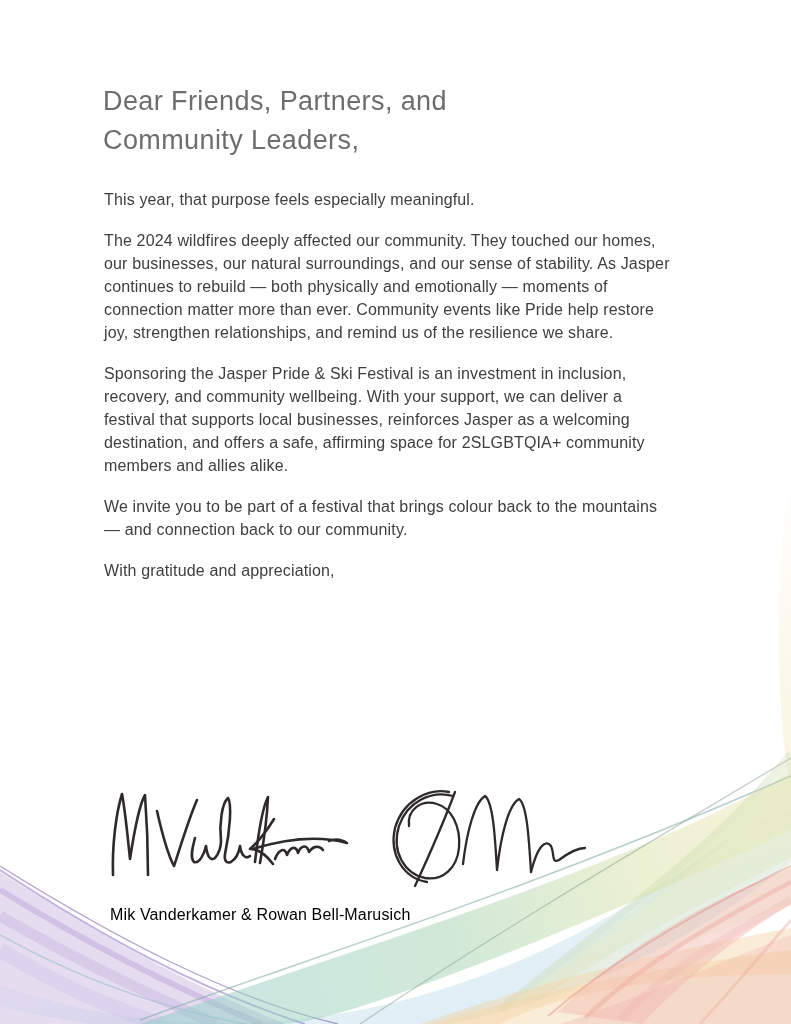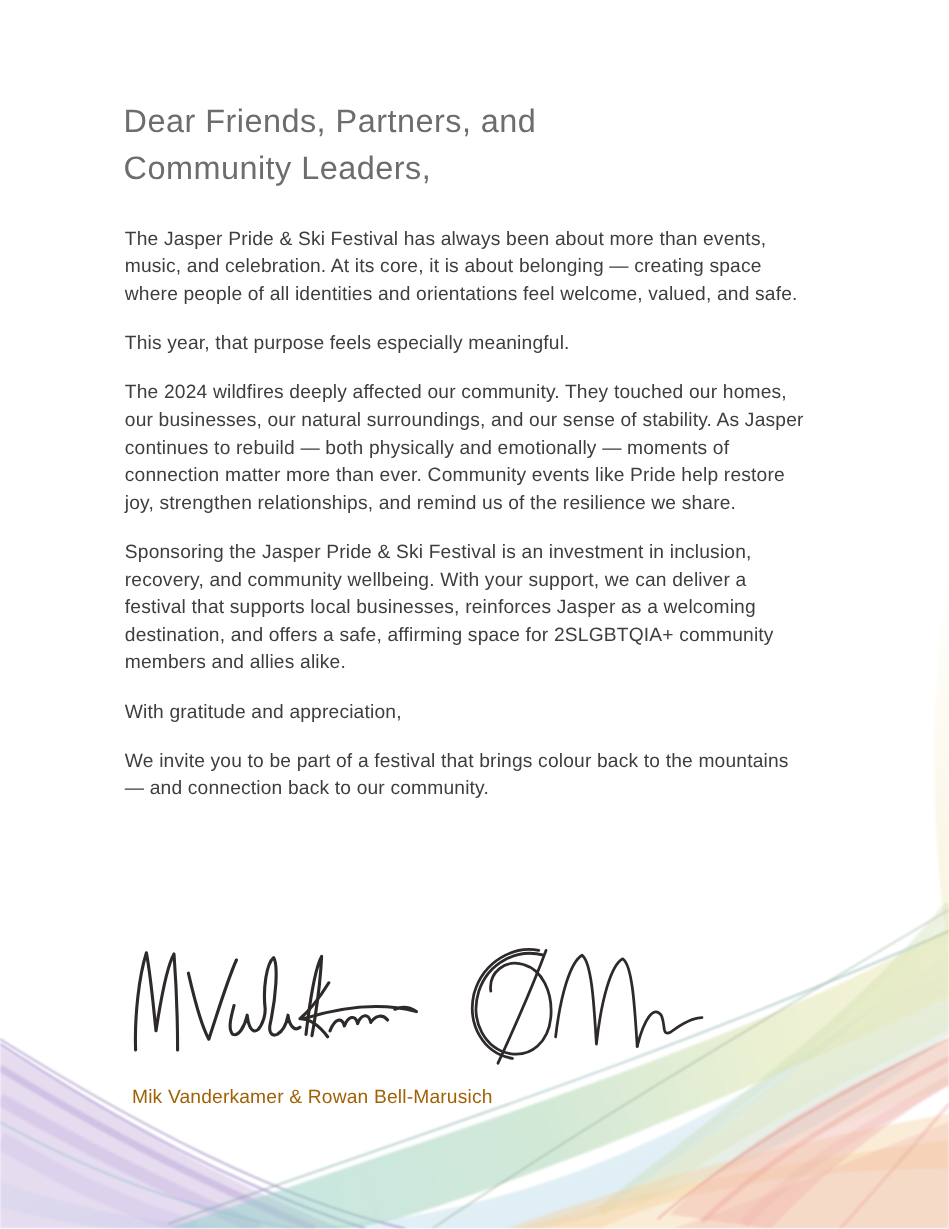--- a/index.html
+++ b/index.html
@@ -73,21 +73,21 @@
     stroke-linejoin: round;
   }
   .signoff {
     position: absolute;
     left: 110px;
     top: 902px;
     z-index: 2;
     font-size: 16px;
     line-height: 25px;
     letter-spacing: 0.15px;
-    color: #a16207;
+    color: #000000;
   }
 </style>
 </head>
 <body>
 
 <div class="page">
 
   <svg class="wave-svg" viewBox="0 0 791 1024" aria-hidden="true">
     <defs>
       <linearGradient id="gSpectrum" gradientUnits="userSpaceOnUse" x1="150" y1="980" x2="791" y2="790">
@@ -133,26 +133,25 @@
     <path d="M791,866 C690,914 610,962 548,1016" stroke="#e4968e" stroke-width="2" fill="none" opacity="0.5"></path>
     <path d="M791,882 C710,925 640,965 585,1018" stroke="#eaa59b" stroke-width="4.5" fill="none" opacity="0.4"></path>
     <path d="M791,900 C720,940 660,975 620,1020" stroke="#f0b9ae" stroke-width="8" fill="none" opacity="0.32"></path>
     <path d="M700,1024 C740,980 765,950 791,920" stroke="#e9a79e" stroke-width="3" fill="none" opacity="0.4"></path>
     <path d="M560,1024 C660,990 730,958 791,935 L791,1024 Z" fill="#eeb0a6" opacity="0.3"></path>
   </svg>
 
   <h1 class="salutation">Dear Friends, Partners, and Community Leaders,</h1>
 
   <div class="body-copy">
-    <p>The Jasper Pride &amp; Ski Festival has always been about more than events, music, and celebration. At its core, it is about belonging — creating space where people of all identities and orientations feel welcome, valued, and safe.</p>
     <p>This year, that purpose feels especially meaningful.</p>
     <p>The 2024 wildfires deeply affected our community. They touched our homes, our businesses, our natural surroundings, and our sense of stability. As Jasper continues to rebuild — both physically and emotionally — moments of connection matter more than ever. Community events like Pride help restore joy, strengthen relationships, and remind us of the resilience we share.</p>
     <p>Sponsoring the Jasper Pride &amp; Ski Festival is an investment in inclusion, recovery, and community wellbeing. With your support, we can deliver a festival that supports local businesses, reinforces Jasper as a welcoming destination, and offers a safe, affirming space for 2SLGBTQIA+ community members and allies alike.</p>
+    <p>We invite you to be part of a festival that brings colour back to the mountains — and connection back to our community.</p>
     <p>With gratitude and appreciation,</p>
-    <p>We invite you to be part of a festival that brings colour back to the mountains — and connection back to our community.</p>
   </div>
 
   <div class="signatures">
     <svg class="sig sig-1" width="250" height="96" viewBox="0 0 250 96" aria-hidden="true">
       <g stroke-width="2.6">
         <path d="M10,89 C9,60 13,27 19,8 C23,30 25,55 27,73 C31,47 36,19 42,9 C44,36 45,66 45,89"></path>
         <path d="M54,25 C59,47 65,69 71,80 C78,59 86,32 94,14"></path>
         <path d="M92,52 C89,63 87,72 91,76 C96,78 101,69 103,60 C104,69 107,76 112,72 C116,68 118,60 118,55 C116,38 119,17 125,12 C129,18 127,45 122,68 C121,74 123,78 128,76 C133,73 136,66 137,60 C138,68 142,74 147,70"></path>
         <path d="M152,76 C155,50 159,22 165,11 C164,34 160,60 157,77"></path>
         <path d="M171,33 C163,46 154,57 147,63 C156,63 164,70 170,78"></path>

